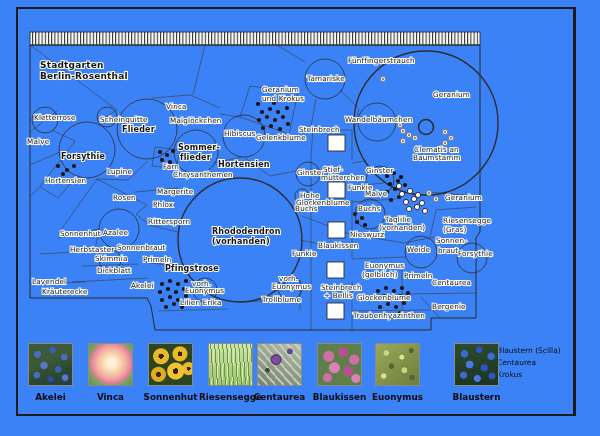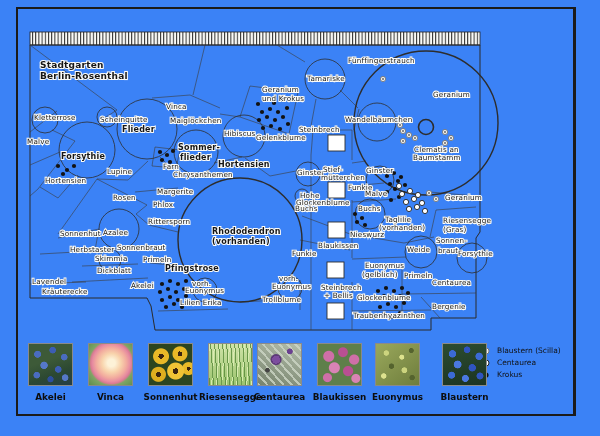--- a/index.html
+++ b/index.html
@@ -436,20 +436,20 @@
         <div class="cap">Centaurea</div>
       </div>
       <div class="photo" style="left: 317px;">
         <div class="img ph-blaukissen"></div>
         <div class="cap">Blaukissen</div>
       </div>
       <div class="photo" style="left: 375px;">
         <div class="img ph-euonymus"></div>
         <div class="cap">Euonymus</div>
       </div>
-      <div class="photo" style="left: 442px;">
+      <div class="photo" style="left: 454px;">
         <div class="img ph-blaustern"></div>
         <div class="cap">Blaustern</div>
       </div>
     </div>
 
   <div class="frame"></div>
 </div>
 
 </body></html>

